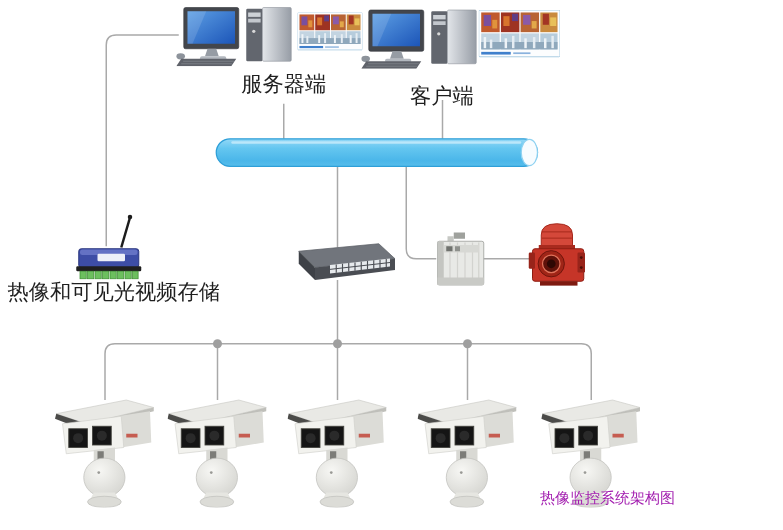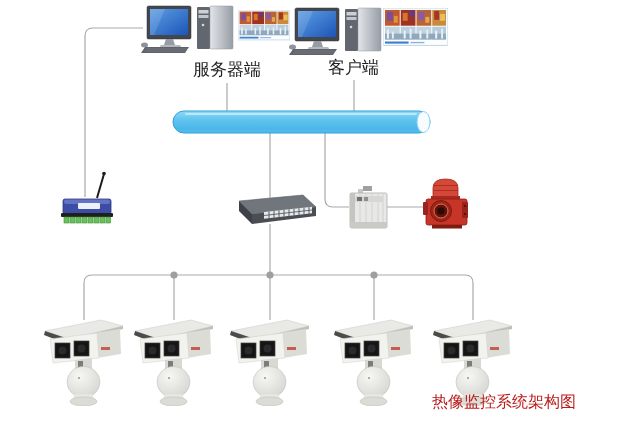--- a/index.html
+++ b/index.html
@@ -1,20 +1,20 @@
 <!DOCTYPE html>
 <html><head>
 <meta charset="utf-8">
 <style>
   html,body{margin:0;padding:0;background:#ffffff;}
   .stage{position:relative;width:626px;height:424px;background:#ffffff;overflow:hidden;
-         font-family:Liberation Sans, sans-serif;}
+         font-family:Liberation Mono, monospace;}
   .stage svg.scene{position:absolute;left:0;top:0;}
   .lbl{position:absolute;color:#1f1f1f;font-size:17px;line-height:1.1;white-space:nowrap;}
-  .lbl.caption{font-size:16px;color:#b91c1c;}
+  .lbl.caption{font-size:12px;color:#a21caf;}
 </style>
 </head>
 <body>
 
 <div class="stage">
 
 <svg class="scene" width="626" height="424" viewBox="0 0 626 424">
   <defs>
     <linearGradient id="busGrad" x1="0" y1="0" x2="0" y2="1">
       <stop offset="0" stop-color="#93d8f7"></stop>
@@ -193,16 +193,17 @@
   <g>
         <use href="#ptz-camera" x="44" y="318" width="80" height="88"></use>
         <use href="#ptz-camera" x="134" y="318" width="80" height="88"></use>
         <use href="#ptz-camera" x="230" y="318" width="80" height="88"></use>
         <use href="#ptz-camera" x="334" y="318" width="80" height="88"></use>
         <use href="#ptz-camera" x="433" y="318" width="80" height="88"></use>
       </g>
 </svg>
 
 <div class="lbl" style="left:193px;top:61px">服务器端</div>
-<div class="lbl" style="left:328px;top:59px">客户端</div>
+<div class="lbl" style="left:328px;top:70px">客户端</div>
+<div class="lbl" style="left:6px;top:227px">热像和可见光视频存储</div>
 <div class="lbl caption" style="left:432px;top:393px">热像监控系统架构图</div>
 
 </div>
 
 </body></html>

